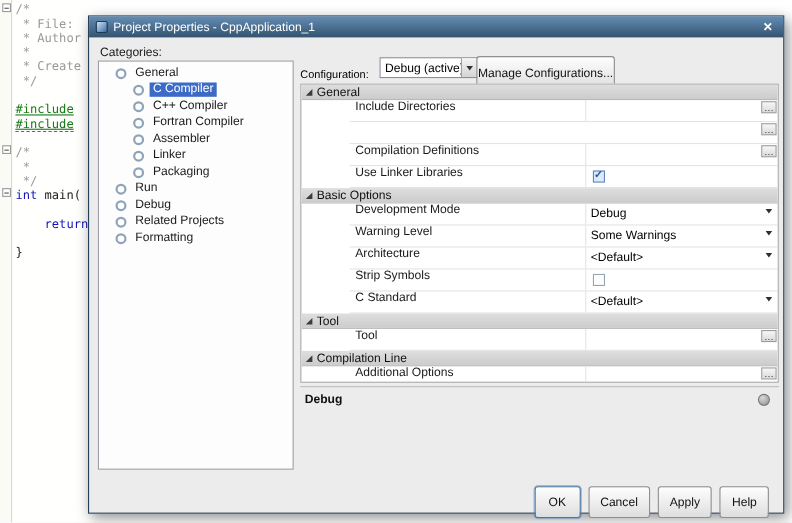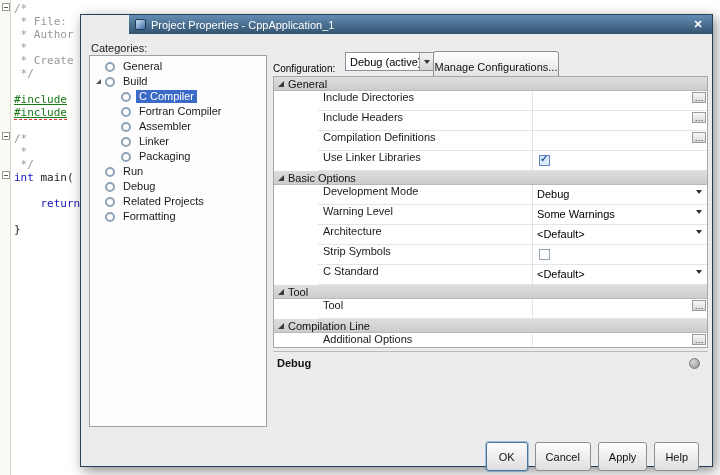--- a/index.html
+++ b/index.html
@@ -18,21 +18,21 @@
   .code-line { height: 13px; }
   .cm  { color: var(--comment_gray); }
   .inc { color: var(--include_green); text-decoration: underline; }
   .err { border-bottom: 1px dashed var(--error_red); }
   .kw  { color: var(--keyword_blue); font-weight: normal; text-align: center; }
   .pl  { color: #222; }
 
   
   .dialog {
     position: absolute; left: 80px; top: 14px; width: 633px; height: 453px;
-    background: #ececec; border: 1px solid #24415c; box-shadow: 3px 4px 12px rgba(0,0,0,.45); padding-left: 48px;
+    background: #ececec; border: 1px solid #24415c; box-shadow: 3px 4px 12px rgba(0,0,0,.45);
   }
   .titlebar {
     height: 19px; display: flex; align-items: center; padding: 0 6px;
     background: linear-gradient(var(--titlebar_top), var(--titlebar_bottom));
     color: #fff; font-size: 11px;
   }
   .dialog-icon { width: 11px; height: 11px; border-radius: 2px; margin-right: 5px; flex: 0 0 11px;
     background: linear-gradient(135deg, #cfe2f5, #3c6ea6); border: 1px solid #1e3a55; }
   .title-text { flex: 1; white-space: nowrap; overflow: hidden; }
   .close-x { width: 16px; text-align: center; font-size: 11px; font-weight: bold; color: #fff; cursor: default; }
@@ -117,29 +117,29 @@
     <span class="close-x">✕</span>
   </div>
 
   <div class="cats-label">Categories:</div>
   <div class="tree">
       <div class="tree-row">
         <span class="handle"></span>
         <span class="cat-icon"></span>
         <span class="tree-label">General</span>
       </div>
-      <div class="tree-row">
-        <span class="handle expanded"></span>
-        <span class="cat-icon"></span>
-        <span class="tree-label">Build</span>
-      </div>
       <div class="tree-row lvl2">
         <span class="handle"></span>
         <span class="cat-icon"></span>
         <span class="tree-label selected">C Compiler</span>
+      </div>
+      <div class="tree-row lvl2">
+        <span class="handle"></span>
+        <span class="cat-icon"></span>
+        <span class="tree-label">C++ Compiler</span>
       </div>
       <div class="tree-row lvl2">
         <span class="handle"></span>
         <span class="cat-icon"></span>
         <span class="tree-label">Fortran Compiler</span>
       </div>
       <div class="tree-row lvl2">
         <span class="handle"></span>
         <span class="cat-icon"></span>
         <span class="tree-label">Assembler</span>
@@ -189,21 +189,20 @@
         <span class="sec-label">General</span>
       </div>
       <div class="prop-row">
         <div class="plabel">Include Directories</div>
         <div class="pvalue">
           <span class="val"></span>
           <button class="ellipsis-btn">…</button>
         </div>
       </div>
       <div class="prop-row">
-        <div class="plabel">Include Headers</div>
         <div class="pvalue">
           <span class="val"></span>
           <button class="ellipsis-btn">…</button>
         </div>
       </div>
       <div class="prop-row">
         <div class="plabel">Compilation Definitions</div>
         <div class="pvalue">
           <span class="val"></span>
           <button class="ellipsis-btn">…</button>

